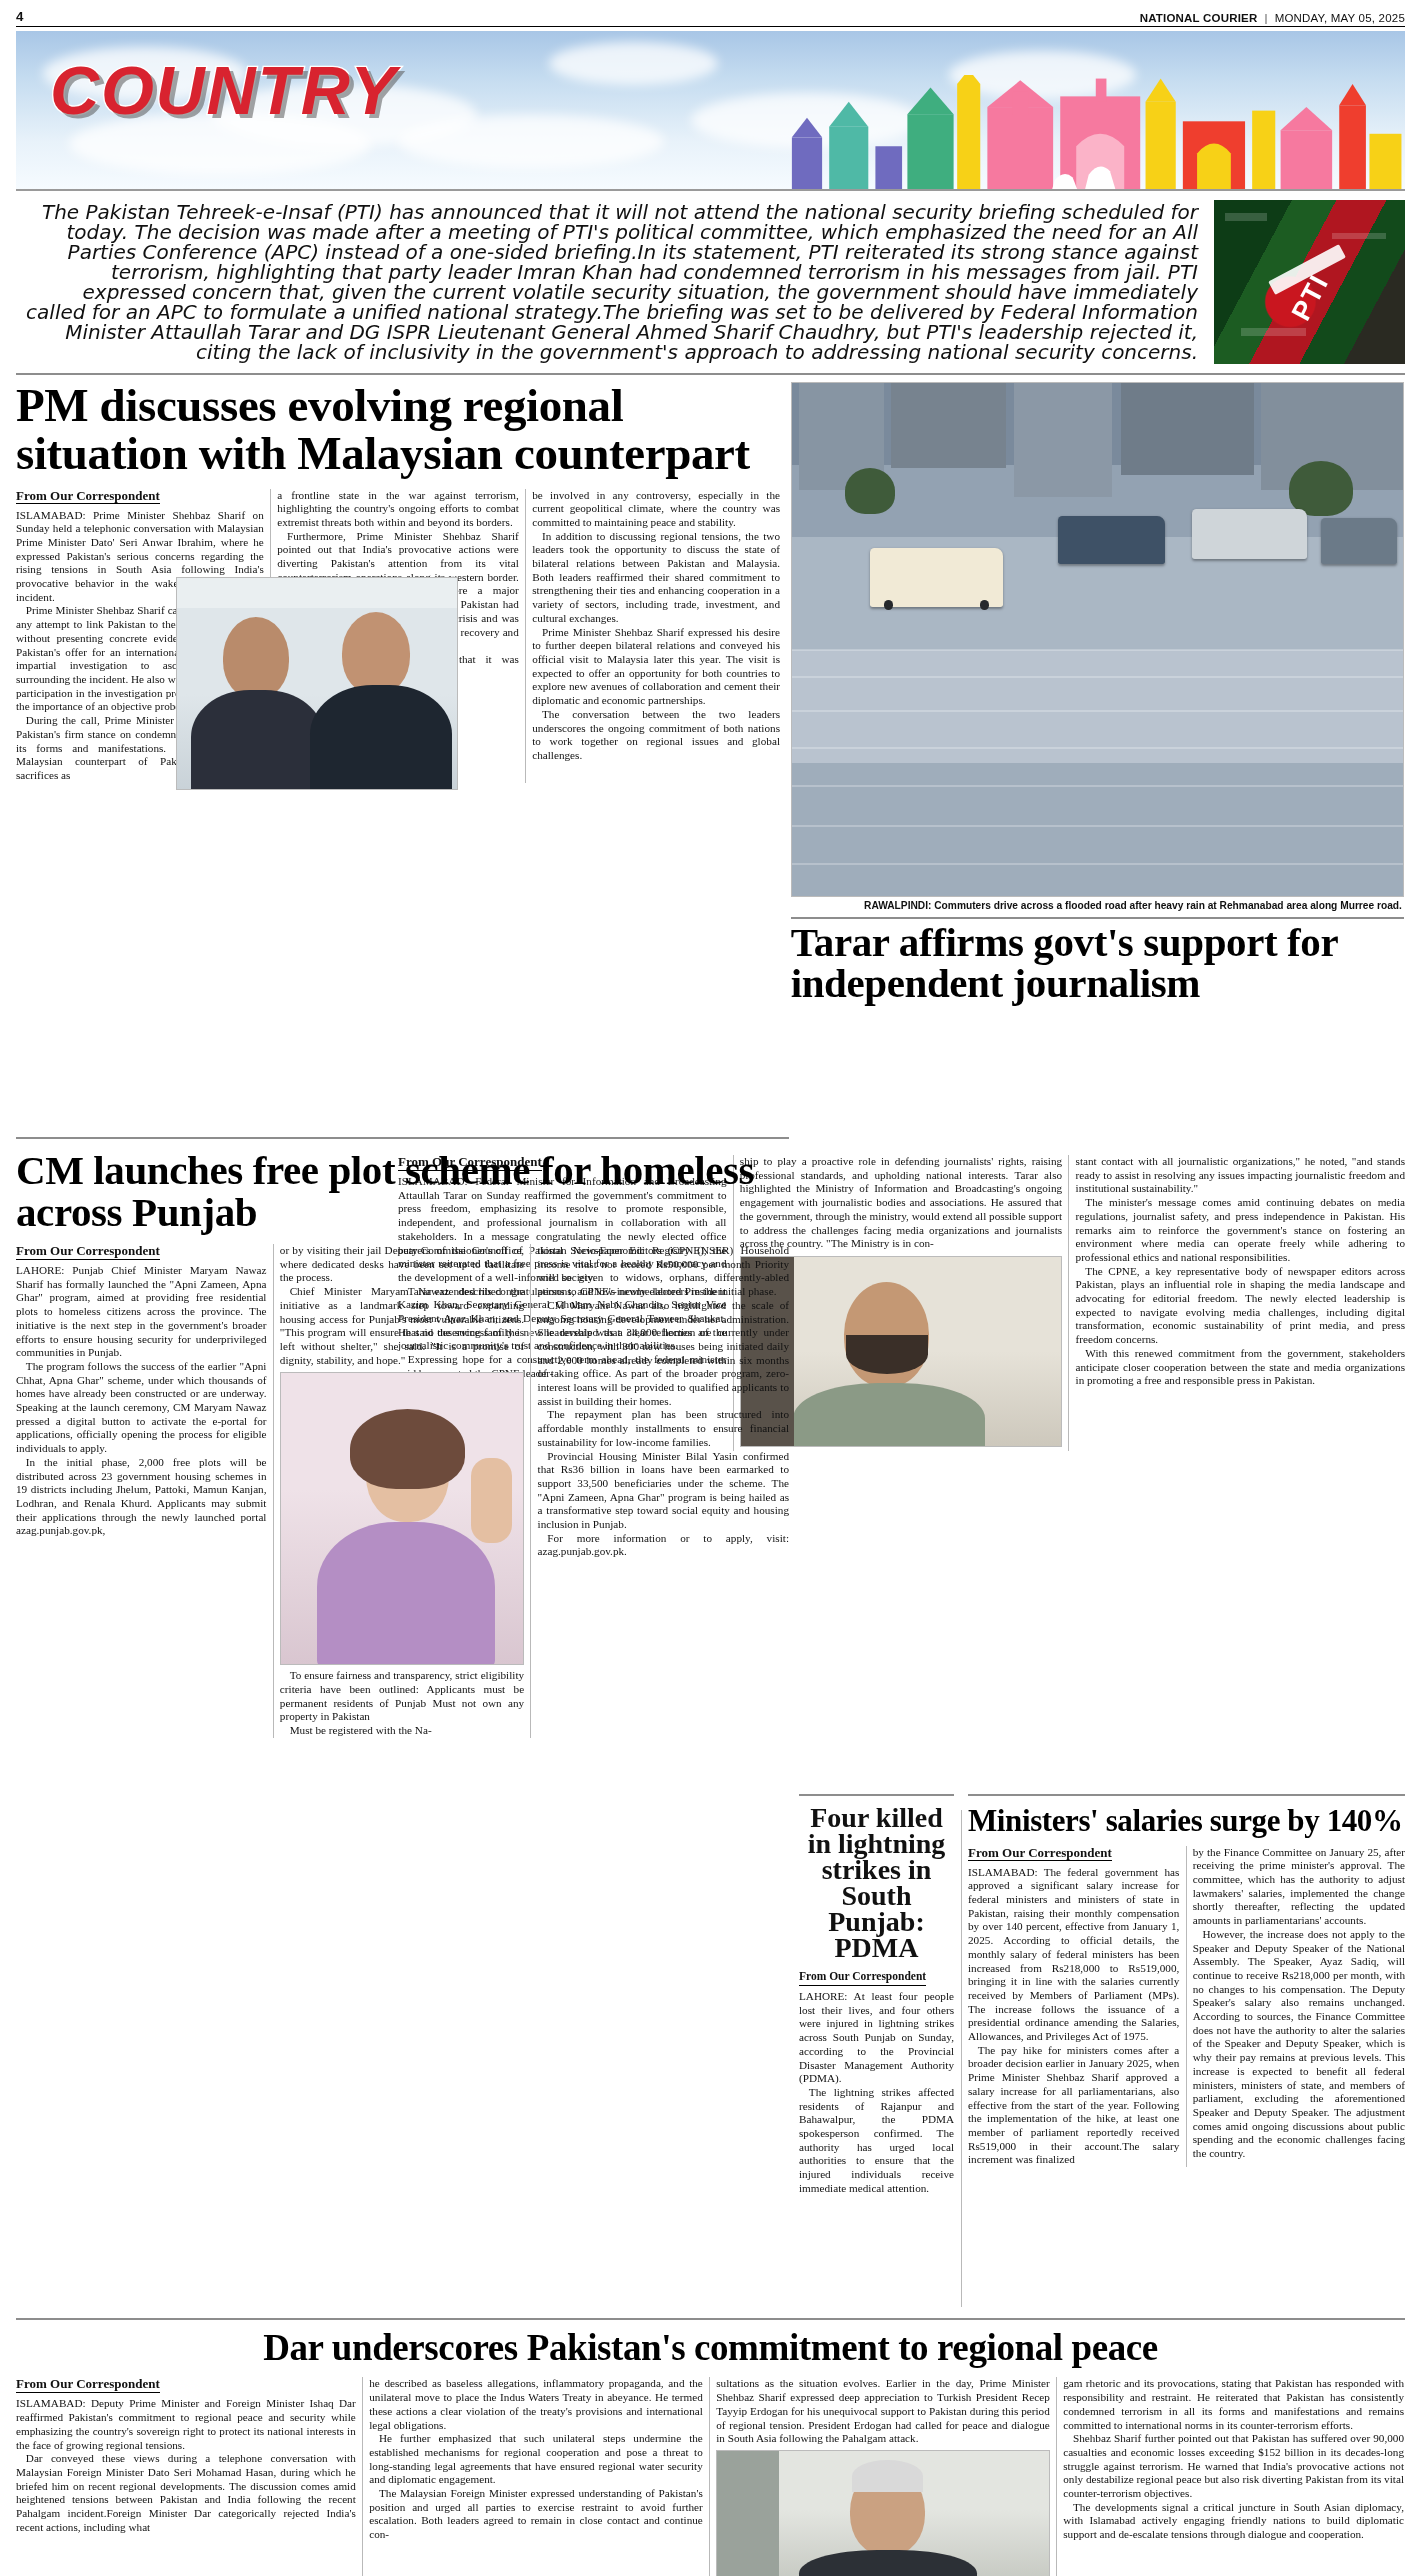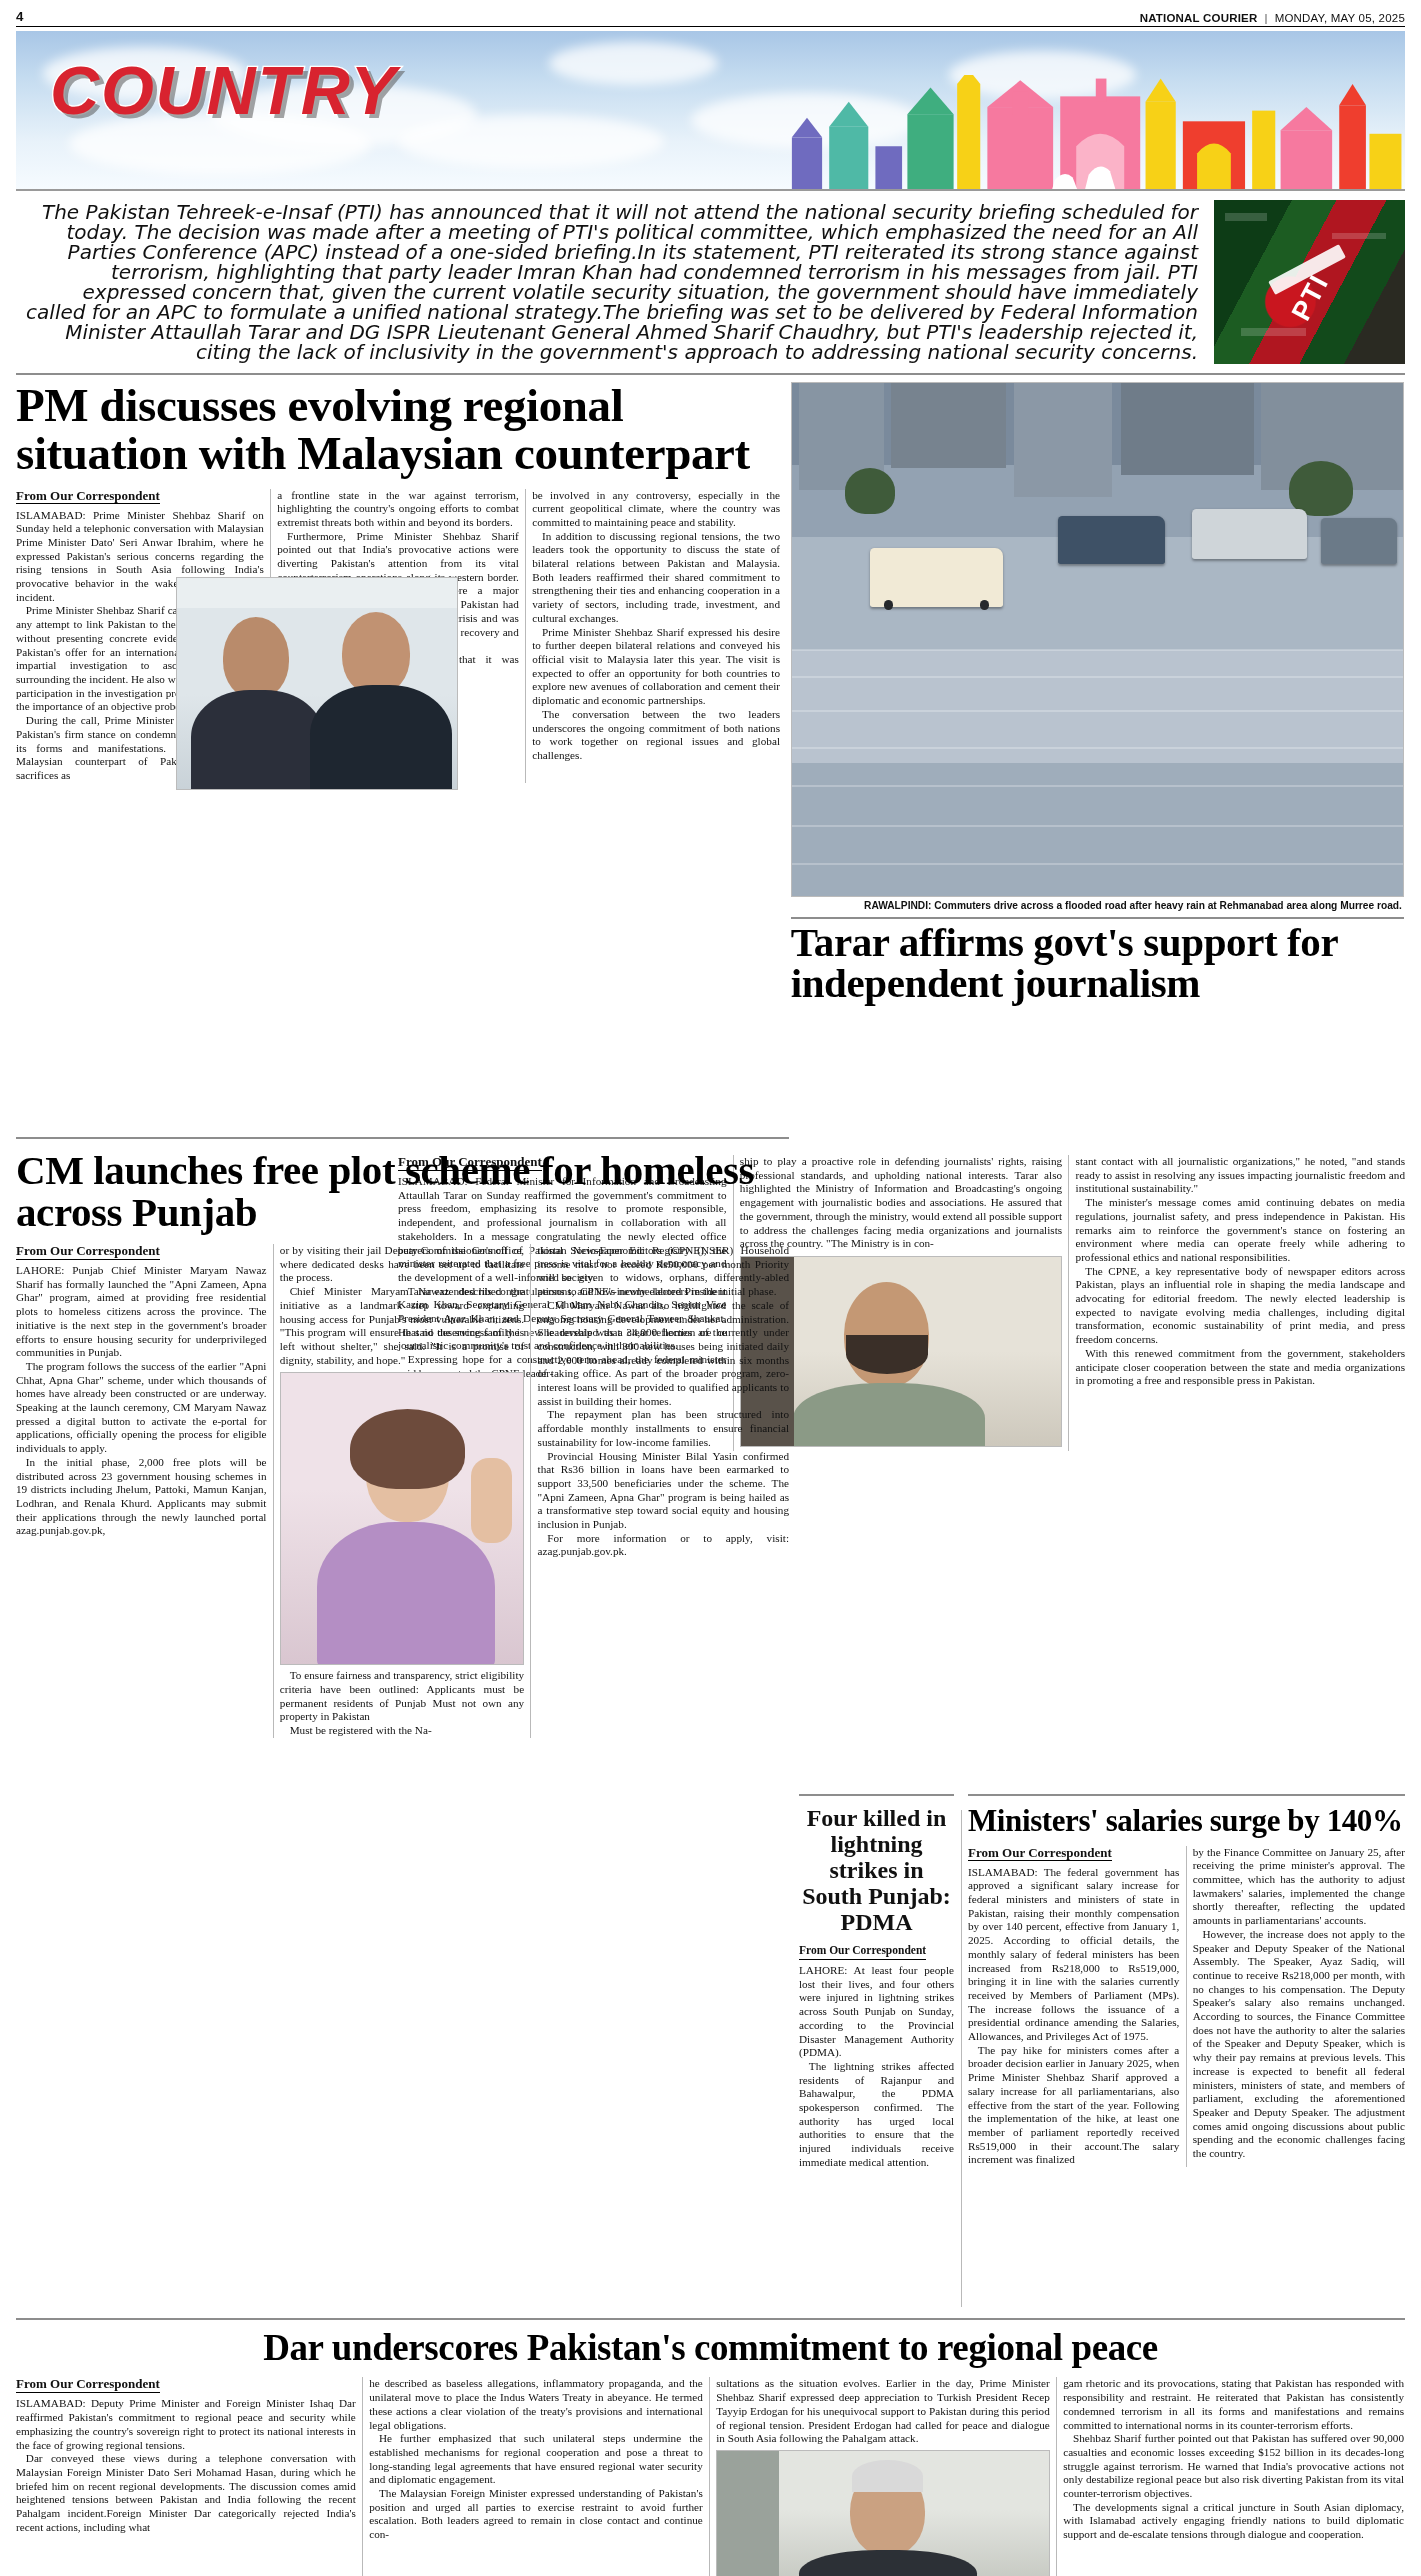--- a/index.html
+++ b/index.html
@@ -124,21 +124,21 @@
   .flood .bldg { position:absolute; top:0; background:#6c7782; }
   .flood .tree { position:absolute; background:#3f5b3a; border-radius:50% 50% 40% 40%; }
 
   
   .ppl { position:relative; overflow:hidden; }
   .head { position:absolute; border-radius:50% 50% 46% 46%; }
   .torso { position:absolute; border-radius:44% 44% 6% 6%; }
 
   .sidebar-head {
     font-family:"Liberation Serif", serif; font-weight:bold;
-    font-size:24px; line-height:26px; text-align:center;
+    font-size:28px; line-height:26px; text-align:center;
   }
 </style>
 </head>
 <body>
 
 <div class="page">
 
   <div class="topbar">
     <div class="folio">4</div>
     <div class="topright">

